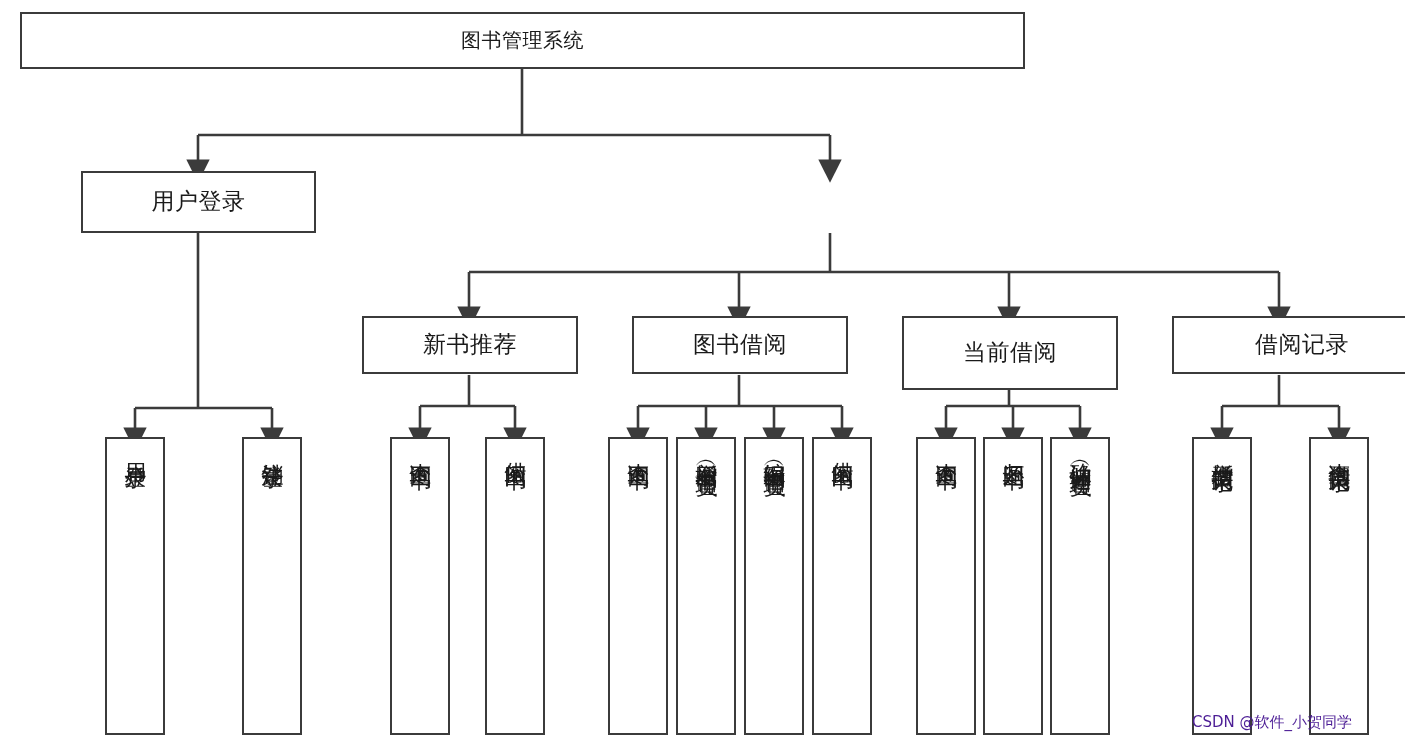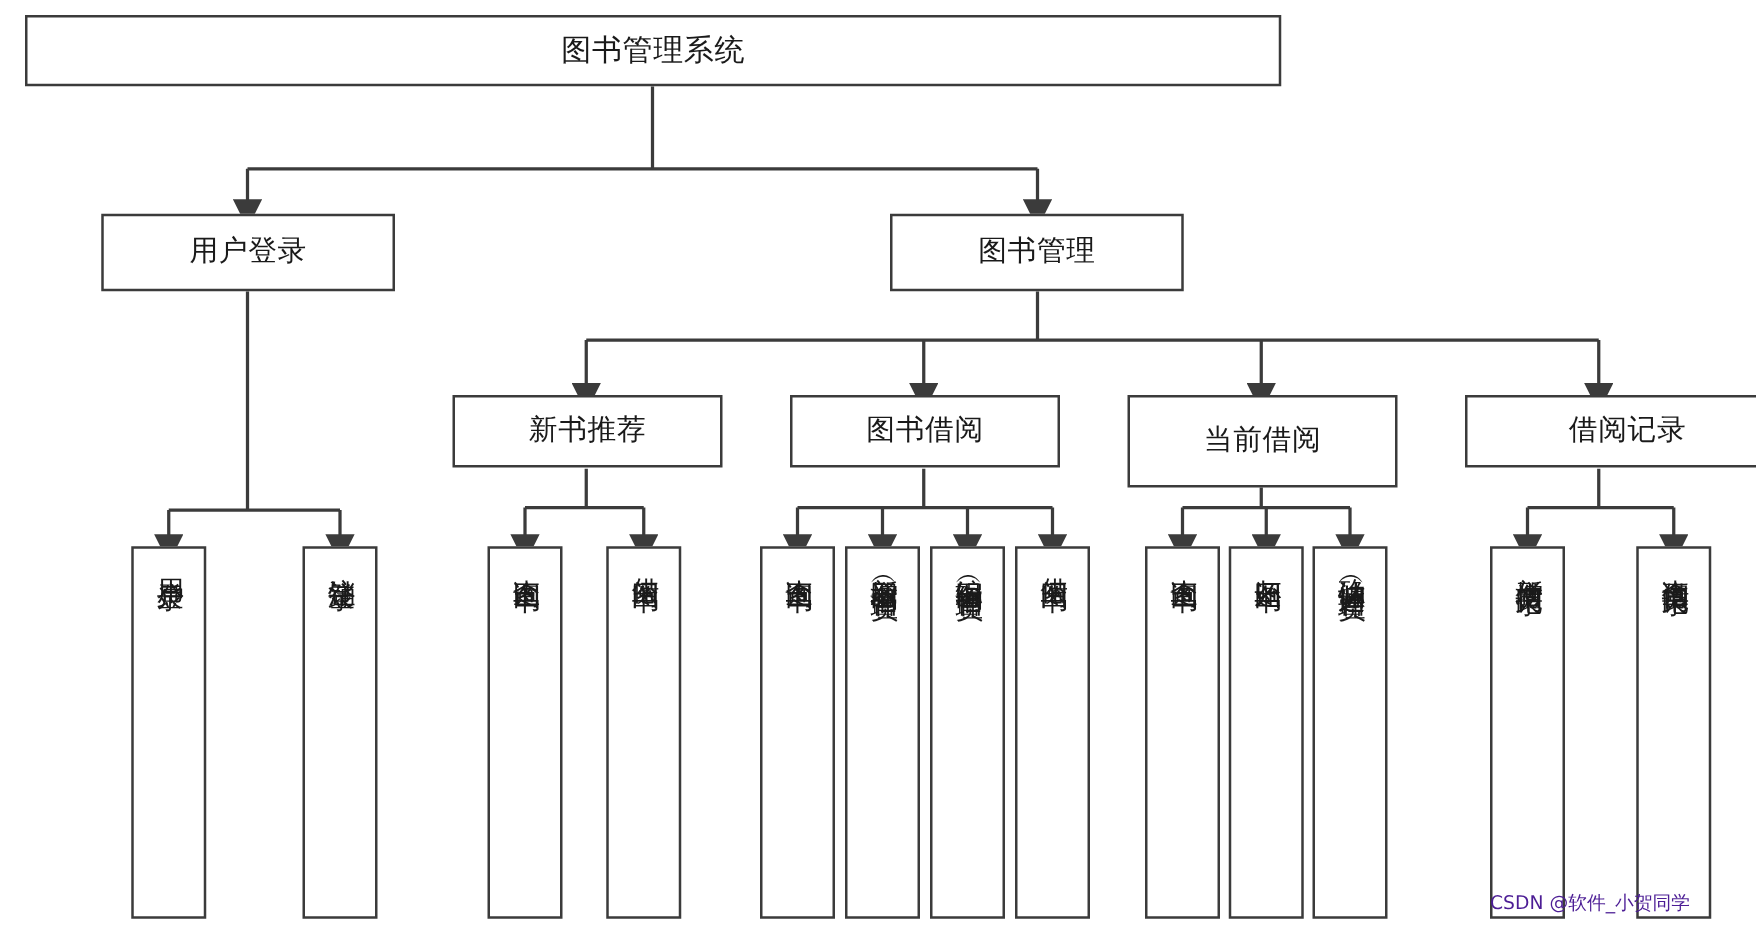--- a/index.html
+++ b/index.html
@@ -32,21 +32,21 @@
     text-align: center;
     line-height: 1.18;
     letter-spacing: 0.5px;
   }
   
   .node.horiz .node-label {
     font-size: 23px;
     writing-mode: horizontal-tb;
   }
   .node.root .node-label {
-    font-size: 24px;
+    font-size: 20px;
   }
   
   .node.vert {
     align-items: flex-start;
     justify-content: center;
     padding-top: 6px;
   }
   .node.vert .node-label {
     font-size: 22px;
     writing-mode: vertical-rl;
@@ -130,23 +130,20 @@
     </g>
   </svg>
 
   <div class="node horiz root" style="left:20px; top:12px; width:1005px; height:57px;">
     <span class="node-label">图书管理系统</span>
   </div>
 
   <div class="node horiz" style="left:81px; top:171px; width:235px; height:62px;">
     <span class="node-label">用户登录</span>
   </div>
-  <div class="node horiz" style="left:712px; top:171px; width:235px; height:62px;">
-    <span class="node-label">图书管理</span>
-  </div>
 
   <div class="node horiz" style="left:362px; top:316px; width:216px; height:58px;">
     <span class="node-label">新书推荐</span>
   </div>
   <div class="node horiz" style="left:632px; top:316px; width:216px; height:58px;">
     <span class="node-label">图书借阅</span>
   </div>
   <div class="node horiz" style="left:902px; top:316px; width:216px; height:74px;">
     <span class="node-label">当前借阅</span>
   </div>

